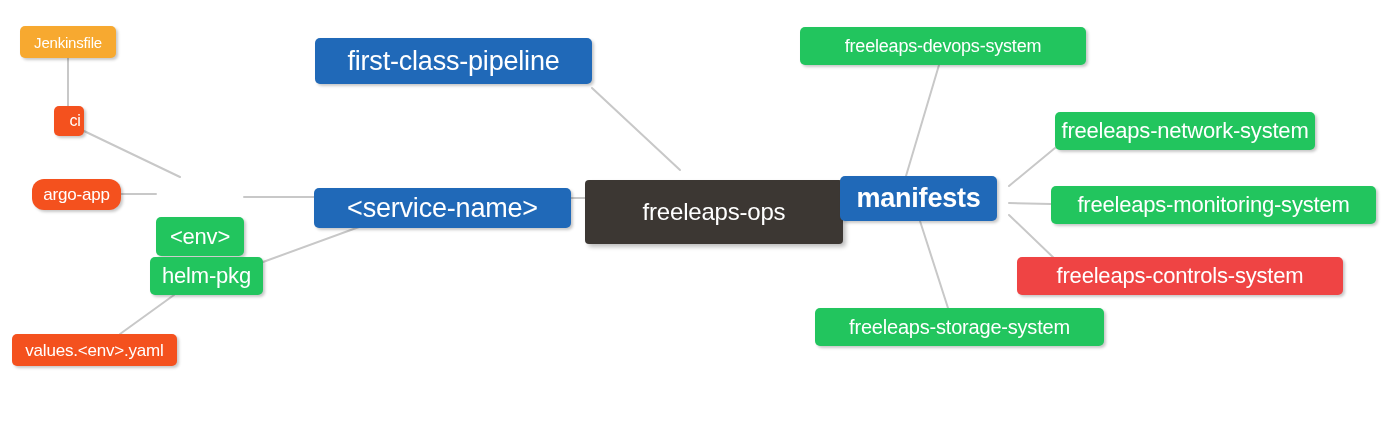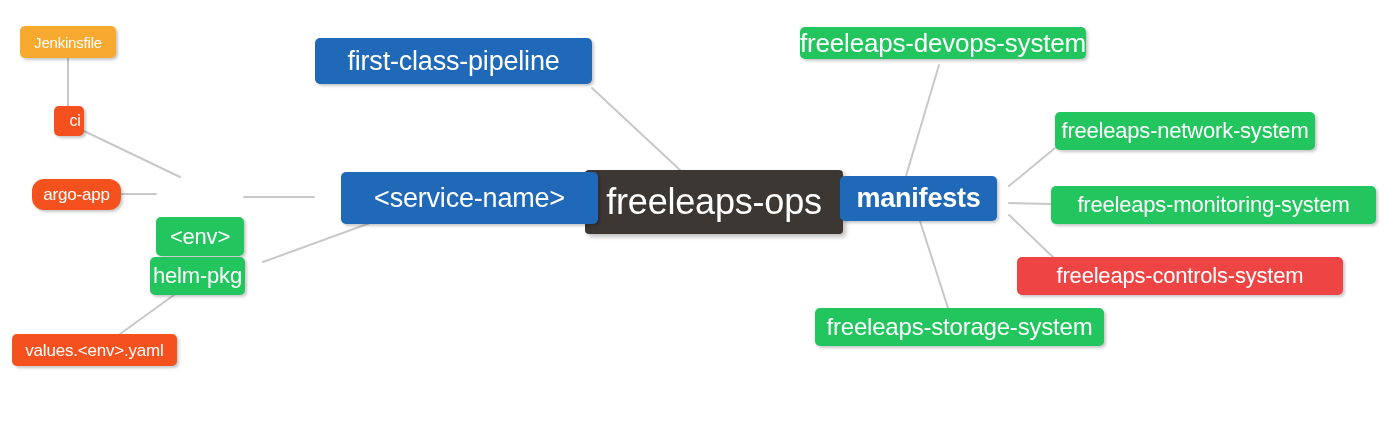--- a/index.html
+++ b/index.html
@@ -59,29 +59,29 @@
       <line x1="121" y1="194" x2="156" y2="194" stroke="#c8c8c8" stroke-width="2" stroke-linecap="round"></line>
       <line x1="68" y1="58" x2="68" y2="106" stroke="#c8c8c8" stroke-width="2" stroke-linecap="round"></line>
       <line x1="120" y1="334" x2="174" y2="295" stroke="#c8c8c8" stroke-width="2" stroke-linecap="round"></line>
       <line x1="939" y1="65" x2="906" y2="176" stroke="#c8c8c8" stroke-width="2" stroke-linecap="round"></line>
       <line x1="1055" y1="148" x2="1009" y2="186" stroke="#c8c8c8" stroke-width="2" stroke-linecap="round"></line>
       <line x1="1051" y1="204" x2="1009" y2="203" stroke="#c8c8c8" stroke-width="2" stroke-linecap="round"></line>
       <line x1="1057" y1="261" x2="1009" y2="215" stroke="#c8c8c8" stroke-width="2" stroke-linecap="round"></line>
       <line x1="948" y1="308" x2="920" y2="221" stroke="#c8c8c8" stroke-width="2" stroke-linecap="round"></line>
     </svg>
   <div id="node-layer">
-      <div class="mm-node root" style="left: 585px; top: 170px; width: 258px; height: 64px; background: rgb(60, 55, 51); font-size: 36px;">freeleaps-ops</div>
-      <div class="mm-node" style="left: 314px; top: 172px; width: 257px; height: 52px; background: rgb(32, 105, 184); font-size: 27px; margin-left: 27px;">&lt;service-name&gt;</div>
+      <div class="mm-node root" style="left: 585px; top: 180px; width: 258px; height: 64px; background: rgb(60, 55, 51); font-size: 24px;">freeleaps-ops</div>
+      <div class="mm-node" style="left: 314px; top: 188px; width: 257px; height: 40px; background: rgb(32, 105, 184); font-size: 27px;">&lt;service-name&gt;</div>
       <div class="mm-node" style="left: 840px; top: 176px; width: 157px; height: 45px; background: rgb(32, 105, 184); font-size: 27px; font-weight: bold;">manifests</div>
       <div class="mm-node" style="left: 315px; top: 38px; width: 277px; height: 46px; background: rgb(32, 105, 184); font-size: 27px;">first-class-pipeline</div>
       <div class="mm-node" style="left: 156px; top: 177px; width: 88px; height: 39px; background: rgb(34, 197, 94); font-size: 22px; margin-top: 40px;">&lt;env&gt;</div>
-      <div class="mm-node" style="left: 150px; top: 257px; width: 95px; height: 38px; background: rgb(34, 197, 94); font-size: 22px;">helm-pkg</div>
+      <div class="mm-node" style="left: 150px; top: 257px; width: 113px; height: 38px; background: rgb(34, 197, 94); font-size: 22px;">helm-pkg</div>
       <div class="mm-node" style="left: 54px; top: 106px; width: 30px; height: 30px; background: rgb(244, 81, 30); font-size: 16px; padding-left: 12px;">ci</div>
       <div class="mm-node" style="left: 32px; top: 179px; width: 89px; height: 31px; background: rgb(244, 81, 30); font-size: 17px; border-radius: 12px;">argo-app</div>
       <div class="mm-node" style="left: 20px; top: 26px; width: 96px; height: 32px; background: rgb(247, 169, 48); font-size: 15px;">Jenkinsfile</div>
       <div class="mm-node" style="left: 12px; top: 334px; width: 165px; height: 32px; background: rgb(244, 81, 30); font-size: 17px; text-align: center;">values.&lt;env&gt;.yaml</div>
-      <div class="mm-node" style="left: 800px; top: 27px; width: 286px; height: 32px; background: rgb(34, 197, 94); font-size: 26px;">freeleaps-devops-system</div>
+      <div class="mm-node" style="left: 800px; top: 27px; width: 286px; height: 38px; background: rgb(34, 197, 94); font-size: 18px;">freeleaps-devops-system</div>
       <div class="mm-node" style="left: 1055px; top: 112px; width: 260px; height: 38px; background: rgb(34, 197, 94); font-size: 22px;">freeleaps-network-system</div>
       <div class="mm-node" style="left: 1051px; top: 186px; width: 325px; height: 38px; background: rgb(34, 197, 94); font-size: 22px;">freeleaps-monitoring-system</div>
       <div class="mm-node" style="left: 1017px; top: 257px; width: 326px; height: 38px; background: #ef4444; font-size: 22px;">freeleaps-controls-system</div>
-      <div class="mm-node" style="left: 815px; top: 308px; width: 289px; height: 38px; background: rgb(34, 197, 94); font-size: 24px;">freeleaps-storage-system</div>
+      <div class="mm-node" style="left: 815px; top: 308px; width: 289px; height: 38px; background: rgb(34, 197, 94); font-size: 20px;">freeleaps-storage-system</div>
     </div>
 </div>
 
 </body></html>

